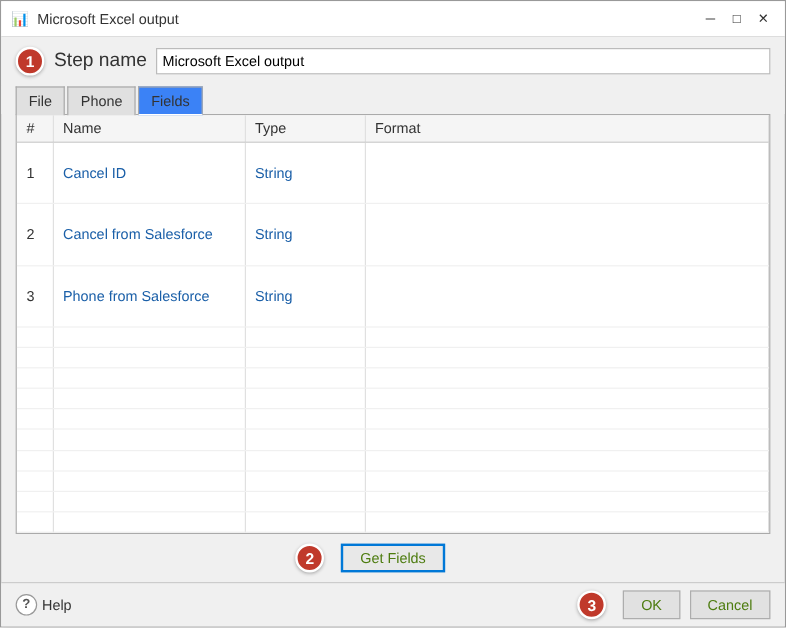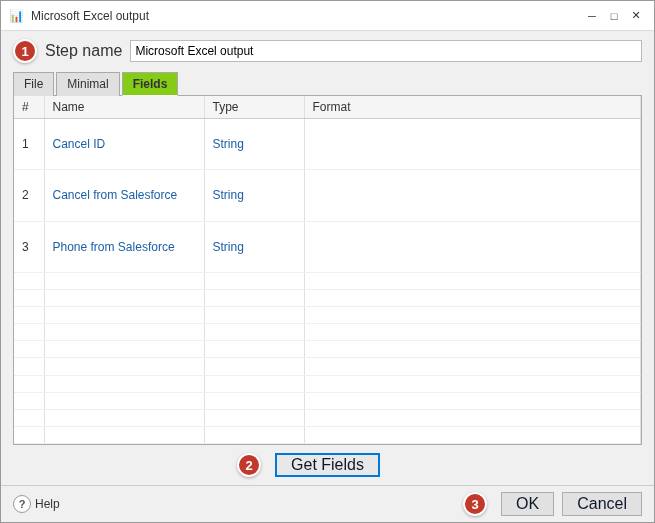--- a/index.html
+++ b/index.html
@@ -126,23 +126,23 @@
       background: #e0e0e0;
       cursor: pointer;
       margin-right: 2px;
       border-bottom: none;
       position: relative;
       top: 1px;
       color: #333;
       text-align: right;
     }
     .tab.active {
-      background: #84cc16;
+      background: #3b82f6;
       border-bottom: 1px solid #fff;
-      font-weight: bold;
+      font-weight: normal;
       z-index: 1;
     }
 
     
     .main-content {
       flex: 1;
       margin: 0 12px;
       background: #fff;
       border: 1px solid #aaa;
       display: flex;
@@ -187,25 +187,25 @@
       align-items: center;
       justify-content: center;
       gap: 8px;
       flex-shrink: 0;
       position: relative;
     }
 
     .btn {
       height: 24px;
       padding: 0 14px;
-      font-size: 16px;
+      font-size: 12px;
       border: 1px solid #adadad;
       background: #e1e1e1;
       cursor: pointer;
-      color: #0f172a;
+      color: #4d7c0f;
     }
     .btn.primary {
       border: 2px solid #0078d7;
       background: #e8e8e8;
     }
 
     .badge-bottom-wrapper {
       position: relative;
       display: inline-flex;
       align-items: center;
@@ -308,21 +308,21 @@
   <div class="step-name-row">
     <div class="badge-wrapper">
       <div class="badge">1</div>
     </div>
     <label class="step-name-label">Step name</label>
     <input class="step-name-input" type="text" value="Microsoft Excel output" style="">
   </div>
 
   <div class="tabs-bar">
     <div class="tab">File</div>
-    <div class="tab">Minimal</div>
+    <div class="tab">Phone</div>
     <div class="tab active">Fields</div>
   </div>
 
   <div class="main-content">
     <table class="fields-table">
       <thead>
         <tr>
           <th class="col-num">#</th>
           <th class="col-name">Name</th>
           <th class="col-type">Type</th>

